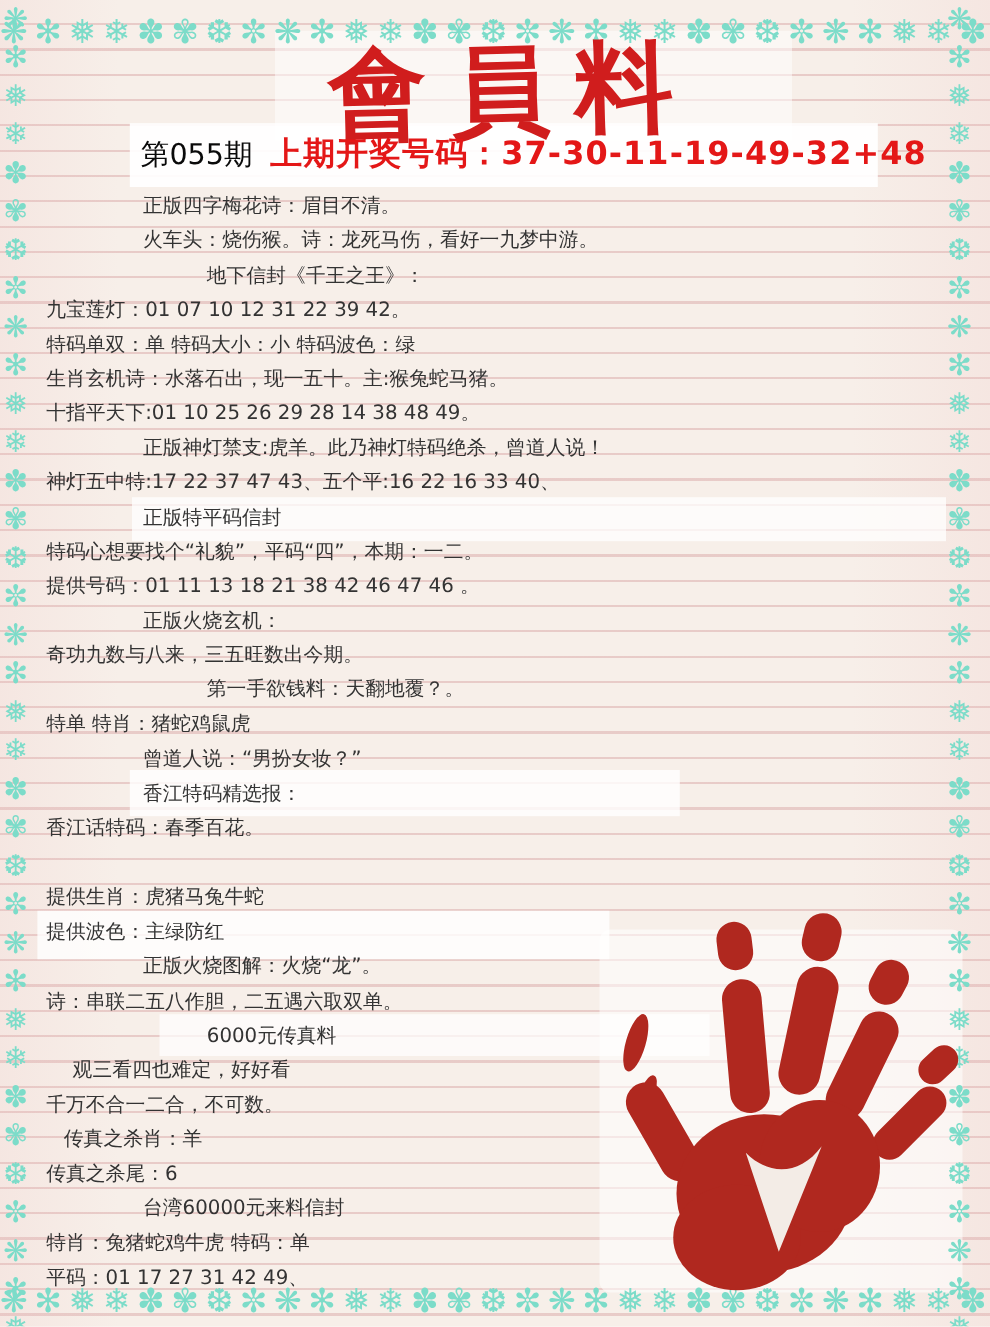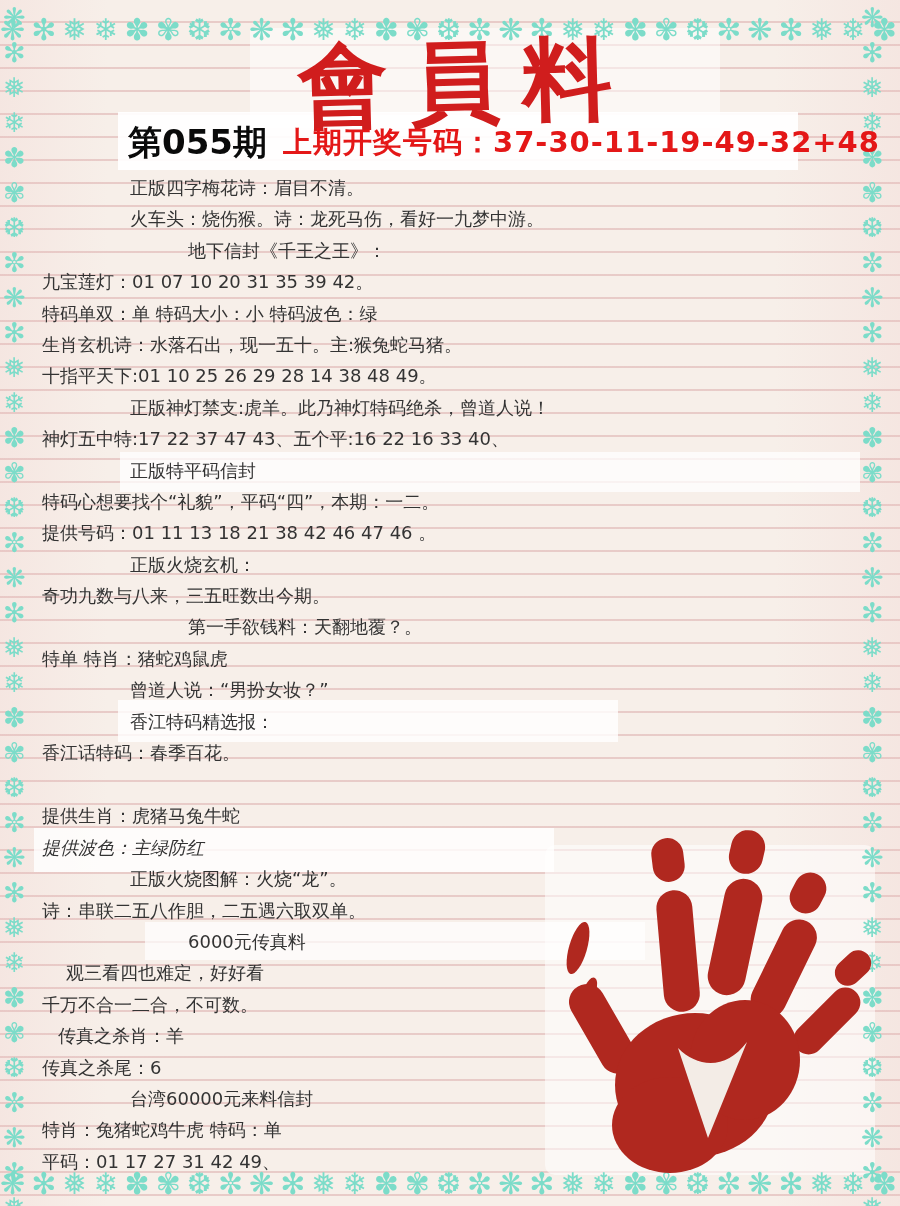--- a/index.html
+++ b/index.html
@@ -24,21 +24,21 @@
   .sf.v{ top:0; width:36px; height:1206px; font-size:27px; line-height:35px;
          word-break:break-all; letter-spacing:0; }
   .sf.left{ left:3px; } .sf.right{ left:861px; }
   .patch{ position:absolute; background:rgba(255,255,255,.8); pointer-events:none; }
   #title{
     position:absolute; left:298px; top:22px; font-size:90px; font-weight:bold;
     letter-spacing:22px; color:var(--title-red); transform:rotate(-1.5deg);
     white-space:nowrap;
   }
   #header-row{ position:absolute; left:128px; top:120px; display:flex; align-items:center; gap:16px; white-space:nowrap; }
-  #issue{ font-size:34px; font-weight:bold; color:#0a0a0a; }
+  #issue{ font-size:26px; font-weight:normal; color:#0a0a0a; }
   #last-draw{ font-size:29px; font-weight:bold; color:var(--draw-red); letter-spacing:1px; }
   #body-text{ position:absolute; left:38px; top:172px; width:822px; }
   .tline{ font-size:18px; line-height:31.4px; height:31.4px; white-space:nowrap;
           color:var(--ink); }
   #handprint{ position:absolute; left:540px; top:830px; width:360px; height:376px; }
 </style>
 </head>
 <body>
 
 <div id="page">
@@ -60,38 +60,38 @@
 
   <div id="header-row">
     <span id="issue">第055期</span>
     <span id="last-draw">上期开奖号码：37-30-11-19-49-32+48</span>
   </div>
 
   <div id="body-text">
       <div class="tline" style="padding-left: 92px;">正版四字梅花诗：眉目不清。</div>
       <div class="tline" style="padding-left: 92px;">火车头：烧伤猴。诗：龙死马伤，看好一九梦中游。</div>
       <div class="tline" style="padding-left: 150px;">地下信封《千王之王》：</div>
-      <div class="tline" style="padding-left: 4px;">九宝莲灯：01 07 10 20 31 35 39 42。</div>
+      <div class="tline" style="padding-left: 4px;">九宝莲灯：01 07 10 12 31 22 39 42。</div>
       <div class="tline" style="padding-left: 4px;">特码单双：单 特码大小：小 特码波色：绿</div>
       <div class="tline" style="padding-left: 4px;">生肖玄机诗：水落石出，现一五十。主:猴兔蛇马猪。</div>
       <div class="tline" style="padding-left: 4px;">十指平天下:01 10 25 26 29 28 14 38 48 49。</div>
       <div class="tline" style="padding-left: 92px;">正版神灯禁支:虎羊。此乃神灯特码绝杀，曾道人说！</div>
       <div class="tline" style="padding-left: 4px;">神灯五中特:17 22 37 47 43、五个平:16 22 16 33 40、</div>
       <div class="tline" style="padding-left: 92px;">正版特平码信封</div>
       <div class="tline" style="padding-left: 4px;">特码心想要找个“礼貌”，平码“四”，本期：一二。</div>
       <div class="tline" style="padding-left: 4px;">提供号码：01 11 13 18 21 38 42 46 47 46 。</div>
       <div class="tline" style="padding-left: 92px;">正版火烧玄机：</div>
       <div class="tline" style="padding-left: 4px;">奇功九数与八来，三五旺数出今期。</div>
       <div class="tline" style="padding-left: 150px;">第一手欲钱料：天翻地覆？。</div>
       <div class="tline" style="padding-left: 4px;">特单 特肖：猪蛇鸡鼠虎</div>
       <div class="tline" style="padding-left: 92px;">曾道人说：“男扮女妆？”</div>
       <div class="tline" style="padding-left: 92px;">香江特码精选报：</div>
       <div class="tline" style="padding-left: 4px;">香江话特码：春季百花。</div>
       <div class="tline" style="padding-left: 4px; margin-top: 32px;">提供生肖：虎猪马兔牛蛇</div>
-      <div class="tline" style="padding-left: 4px; font-style: italic;">提供波色：主绿防红</div>
+      <div class="tline" style="padding-left: 4px;">提供波色：主绿防红</div>
       <div class="tline" style="padding-left: 92px;">正版火烧图解：火烧“龙”。</div>
       <div class="tline" style="padding-left: 4px;">诗：串联二五八作胆，二五遇六取双单。</div>
       <div class="tline" style="padding-left: 150px;">6000元传真料</div>
       <div class="tline" style="padding-left: 4px; margin-left: 24px;">观三看四也难定，好好看</div>
       <div class="tline" style="padding-left: 4px;">千万不合一二合，不可数。</div>
       <div class="tline" style="padding-left: 4px; margin-left: 16px;">传真之杀肖：羊</div>
       <div class="tline" style="padding-left: 4px;">传真之杀尾：6</div>
       <div class="tline" style="padding-left: 92px;">台湾60000元来料信封</div>
       <div class="tline" style="padding-left: 4px;">特肖：兔猪蛇鸡牛虎 特码：单</div>
       <div class="tline" style="padding-left: 4px;">平码：01 17 27 31 42 49、</div>

